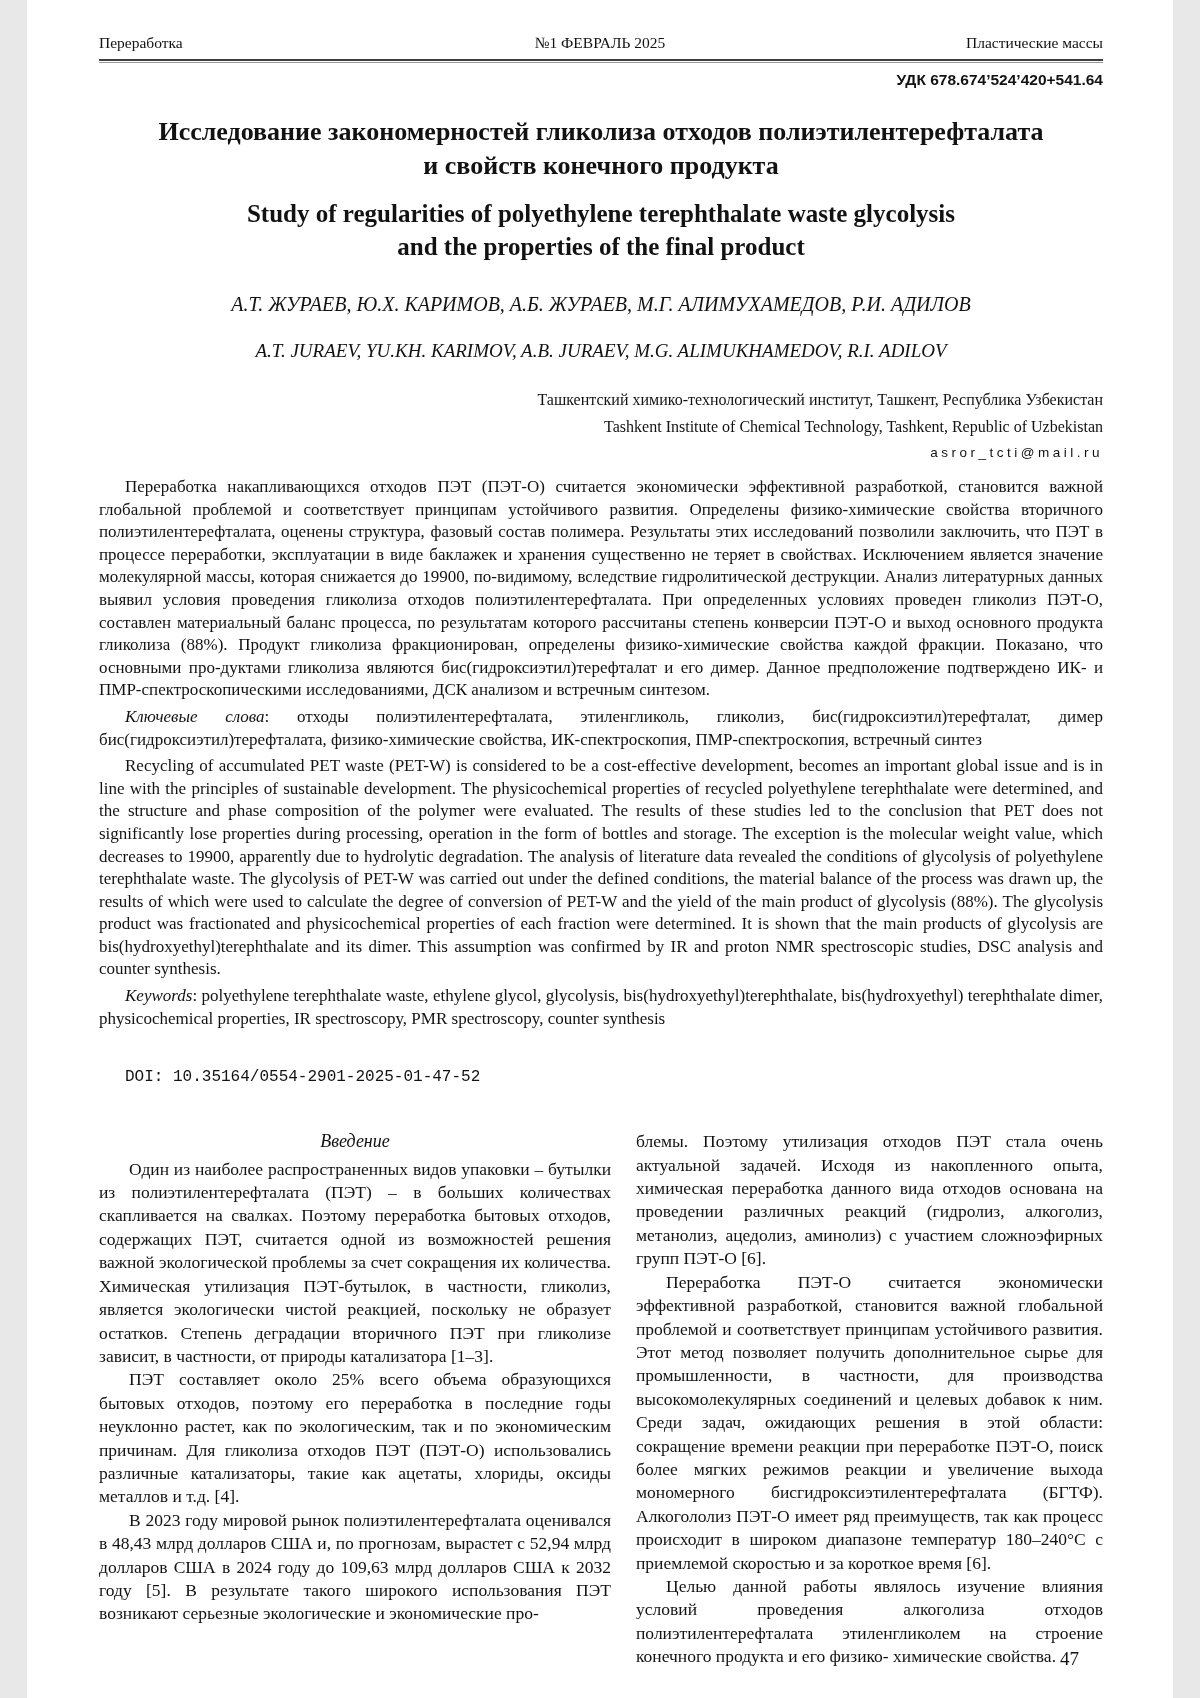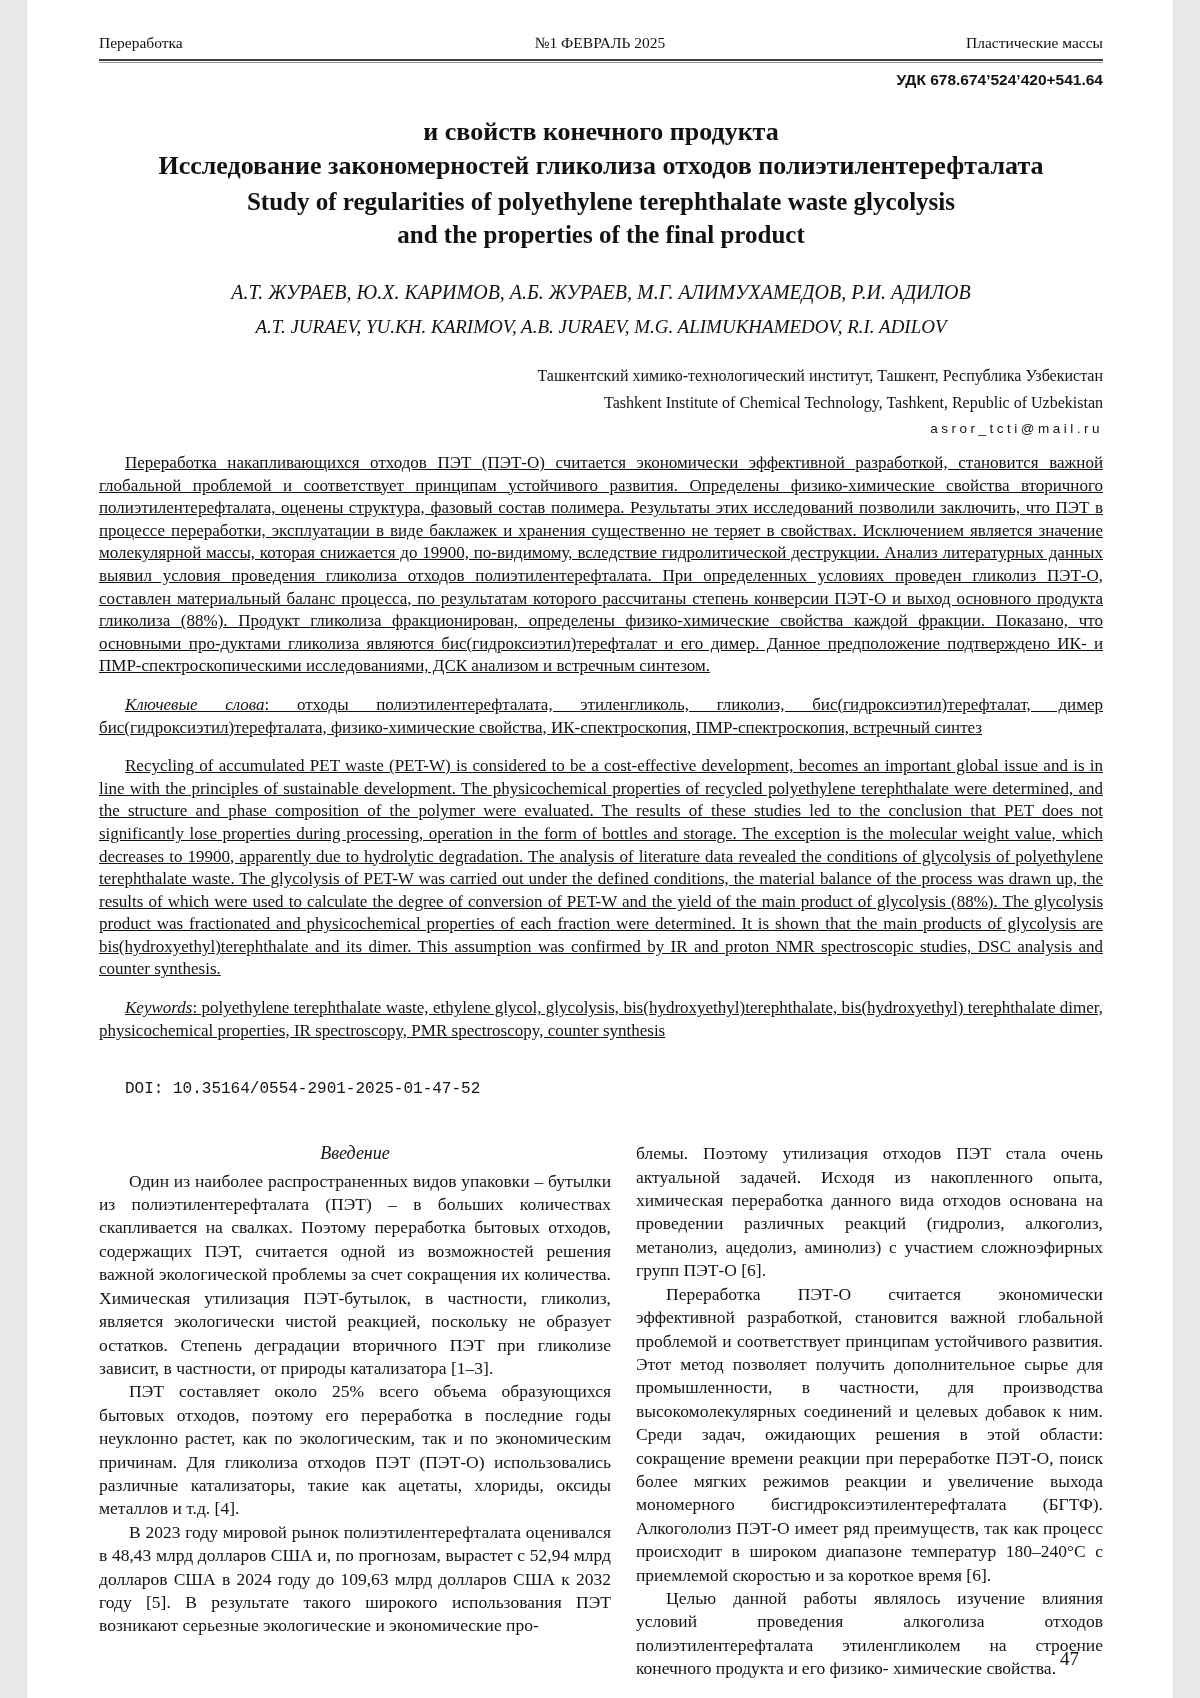--- a/index.html
+++ b/index.html
@@ -40,34 +40,34 @@
   }
   
   .title-ru {
     margin-top: 26px;
     text-align: center;
     font-weight: bold;
     font-size: 26px;
     line-height: 34px;
   }
   .title-en {
-    margin-top: 2px;
+    margin-top: 14px;
     text-align: center;
     font-weight: bold;
     font-size: 25px;
     line-height: 33px;
   }
   .authors-ru {
     margin-top: 30px;
     text-align: center;
     font-style: italic;
     font-size: 20px;
   }
   .authors-en {
-    margin-top: 12px;
+    margin-top: 24px;
     text-align: center;
     font-style: italic;
     font-size: 19px;
   }
   .affil {
     margin-top: 24px;
     text-align: right;
     font-size: 16px;
     line-height: 27px;
   }
@@ -78,21 +78,21 @@
     font-size: 13.5px;
     letter-spacing: 3.5px;
   }
   
   .abs {
     margin-top: 16px;
     font-size: 17px;
     line-height: 22.6px;
     text-align: justify;
   }
-  .abs p { margin: 16px 0 1px 0; text-indent: 26px; text-decoration: underline; }
+  .abs p { margin: 4px 0 1px 0; text-indent: 26px; }
   .abs .kw-label { font-style: italic; }
   .doi {
     margin-top: 38px;
     padding-left: 26px;
     font-family: Liberation Mono, monospace;
     font-size: 16px;
   }
   
   .columns {
     margin-top: 44px;
@@ -125,22 +125,22 @@
 
   <div class="runhead">
     <span>Переработка</span>
     <span class="center">№1  ФЕВРАЛЬ 2025</span>
     <span>Пластические массы</span>
   </div>
   <hr class="headrule">
   <div class="udk">УДК 678.674’524’420+541.64</div>
 
   <div class="title-ru">
+    <div>Исследование закономерностей гликолиза отходов полиэтилентерефталата</div>
     <div>и свойств конечного продукта</div>
-    <div>Исследование закономерностей гликолиза отходов полиэтилентерефталата</div>
   </div>
   <div class="title-en">
     <div>Study of regularities of polyethylene terephthalate waste glycolysis</div>
     <div>and the properties of the final product</div>
   </div>
 
   <div class="authors-ru">А.Т. ЖУРАЕВ, Ю.Х. КАРИМОВ, А.Б. ЖУРАЕВ, М.Г. АЛИМУХАМЕДОВ, Р.И. АДИЛОВ</div>
   <div class="authors-en">A.T. JURAEV, YU.KH. KARIMOV, A.B. JURAEV, M.G. ALIMUKHAMEDOV, R.I. ADILOV</div>
 
   <div class="affil">

